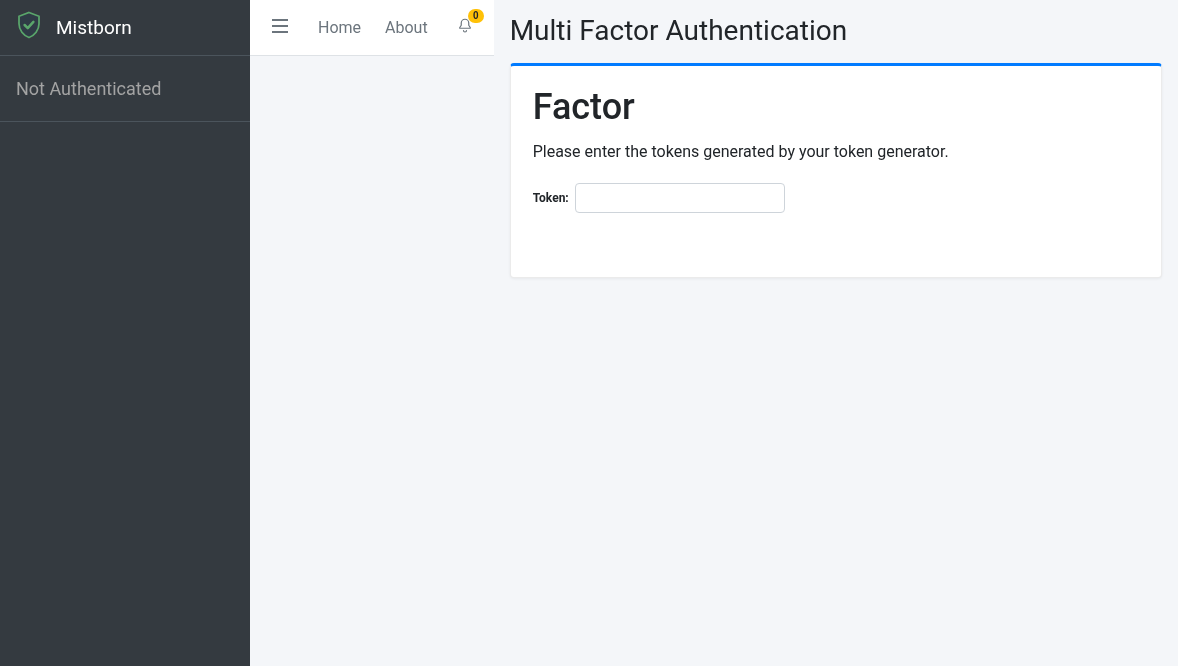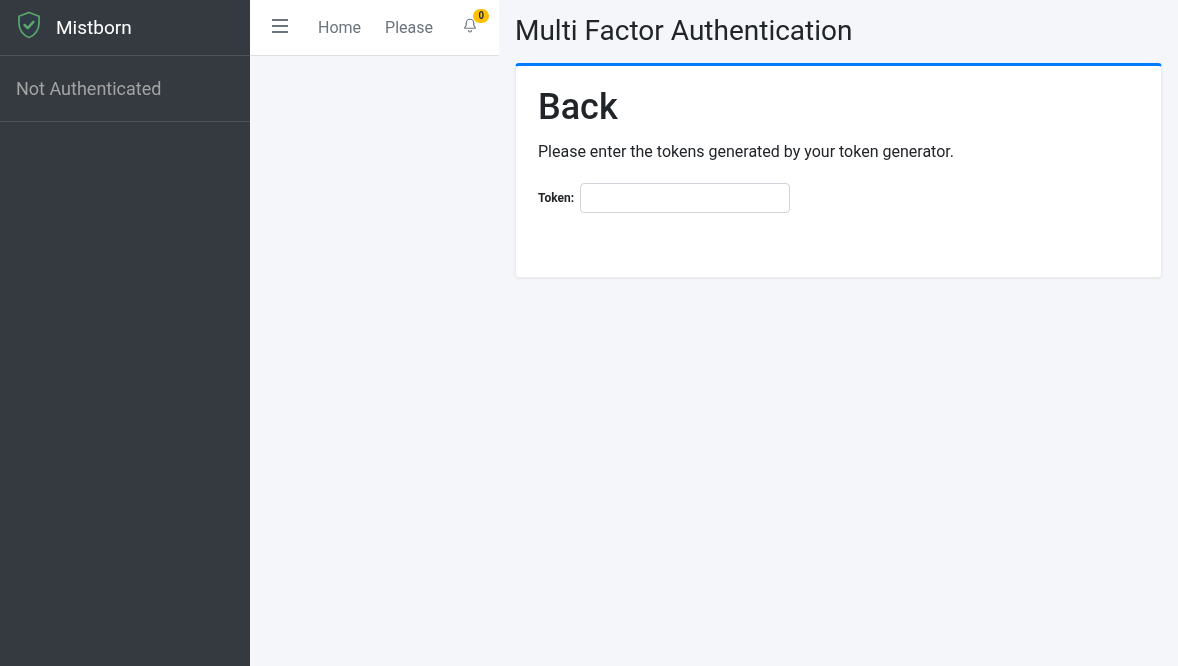--- a/index.html
+++ b/index.html
@@ -203,38 +203,38 @@
 
   <nav class="topbar">
     <button class="hamburger">
       <span>
         <svg width="16" height="14" viewBox="0 0 16 14">
             <path d="M0 1h16M0 7h16M0 13h16" stroke="#6c757d" stroke-width="2"></path>
           </svg>
       </span>
     </button>
     <a class="nav-link">Home</a>
-    <a class="nav-link">Please</a>
+    <a class="nav-link">About</a>
     <div class="topbar-right">
       <button class="bell">
         <span>
           <svg viewBox="0 0 24 24" fill="none">
               <path d="M12 3a5 5 0 0 0-5 5v3l-2 3v1h14v-1l-2-3V8a5 5 0 0 0-5-5zM10 18a2 2 0 0 0 4 0" stroke="#6c757d" stroke-width="1.6" stroke-linecap="round" stroke-linejoin="round"></path>
             </svg>
         </span>
         <span class="badge">0</span>
       </button>
     </div>
   </nav>
 
   <div class="content">
     <h2 class="page-title">Multi Factor Authentication</h2>
 
     <div class="card">
-      <h1>Back</h1>
+      <h1>Factor</h1>
       <p>Please enter the tokens generated by your token generator.</p>
 
       <div class="form-row">
         <label>Token:</label>
         <input type="number" class="token-input" value="" style="">
       </div>
 
     </div>
   </div>
 

